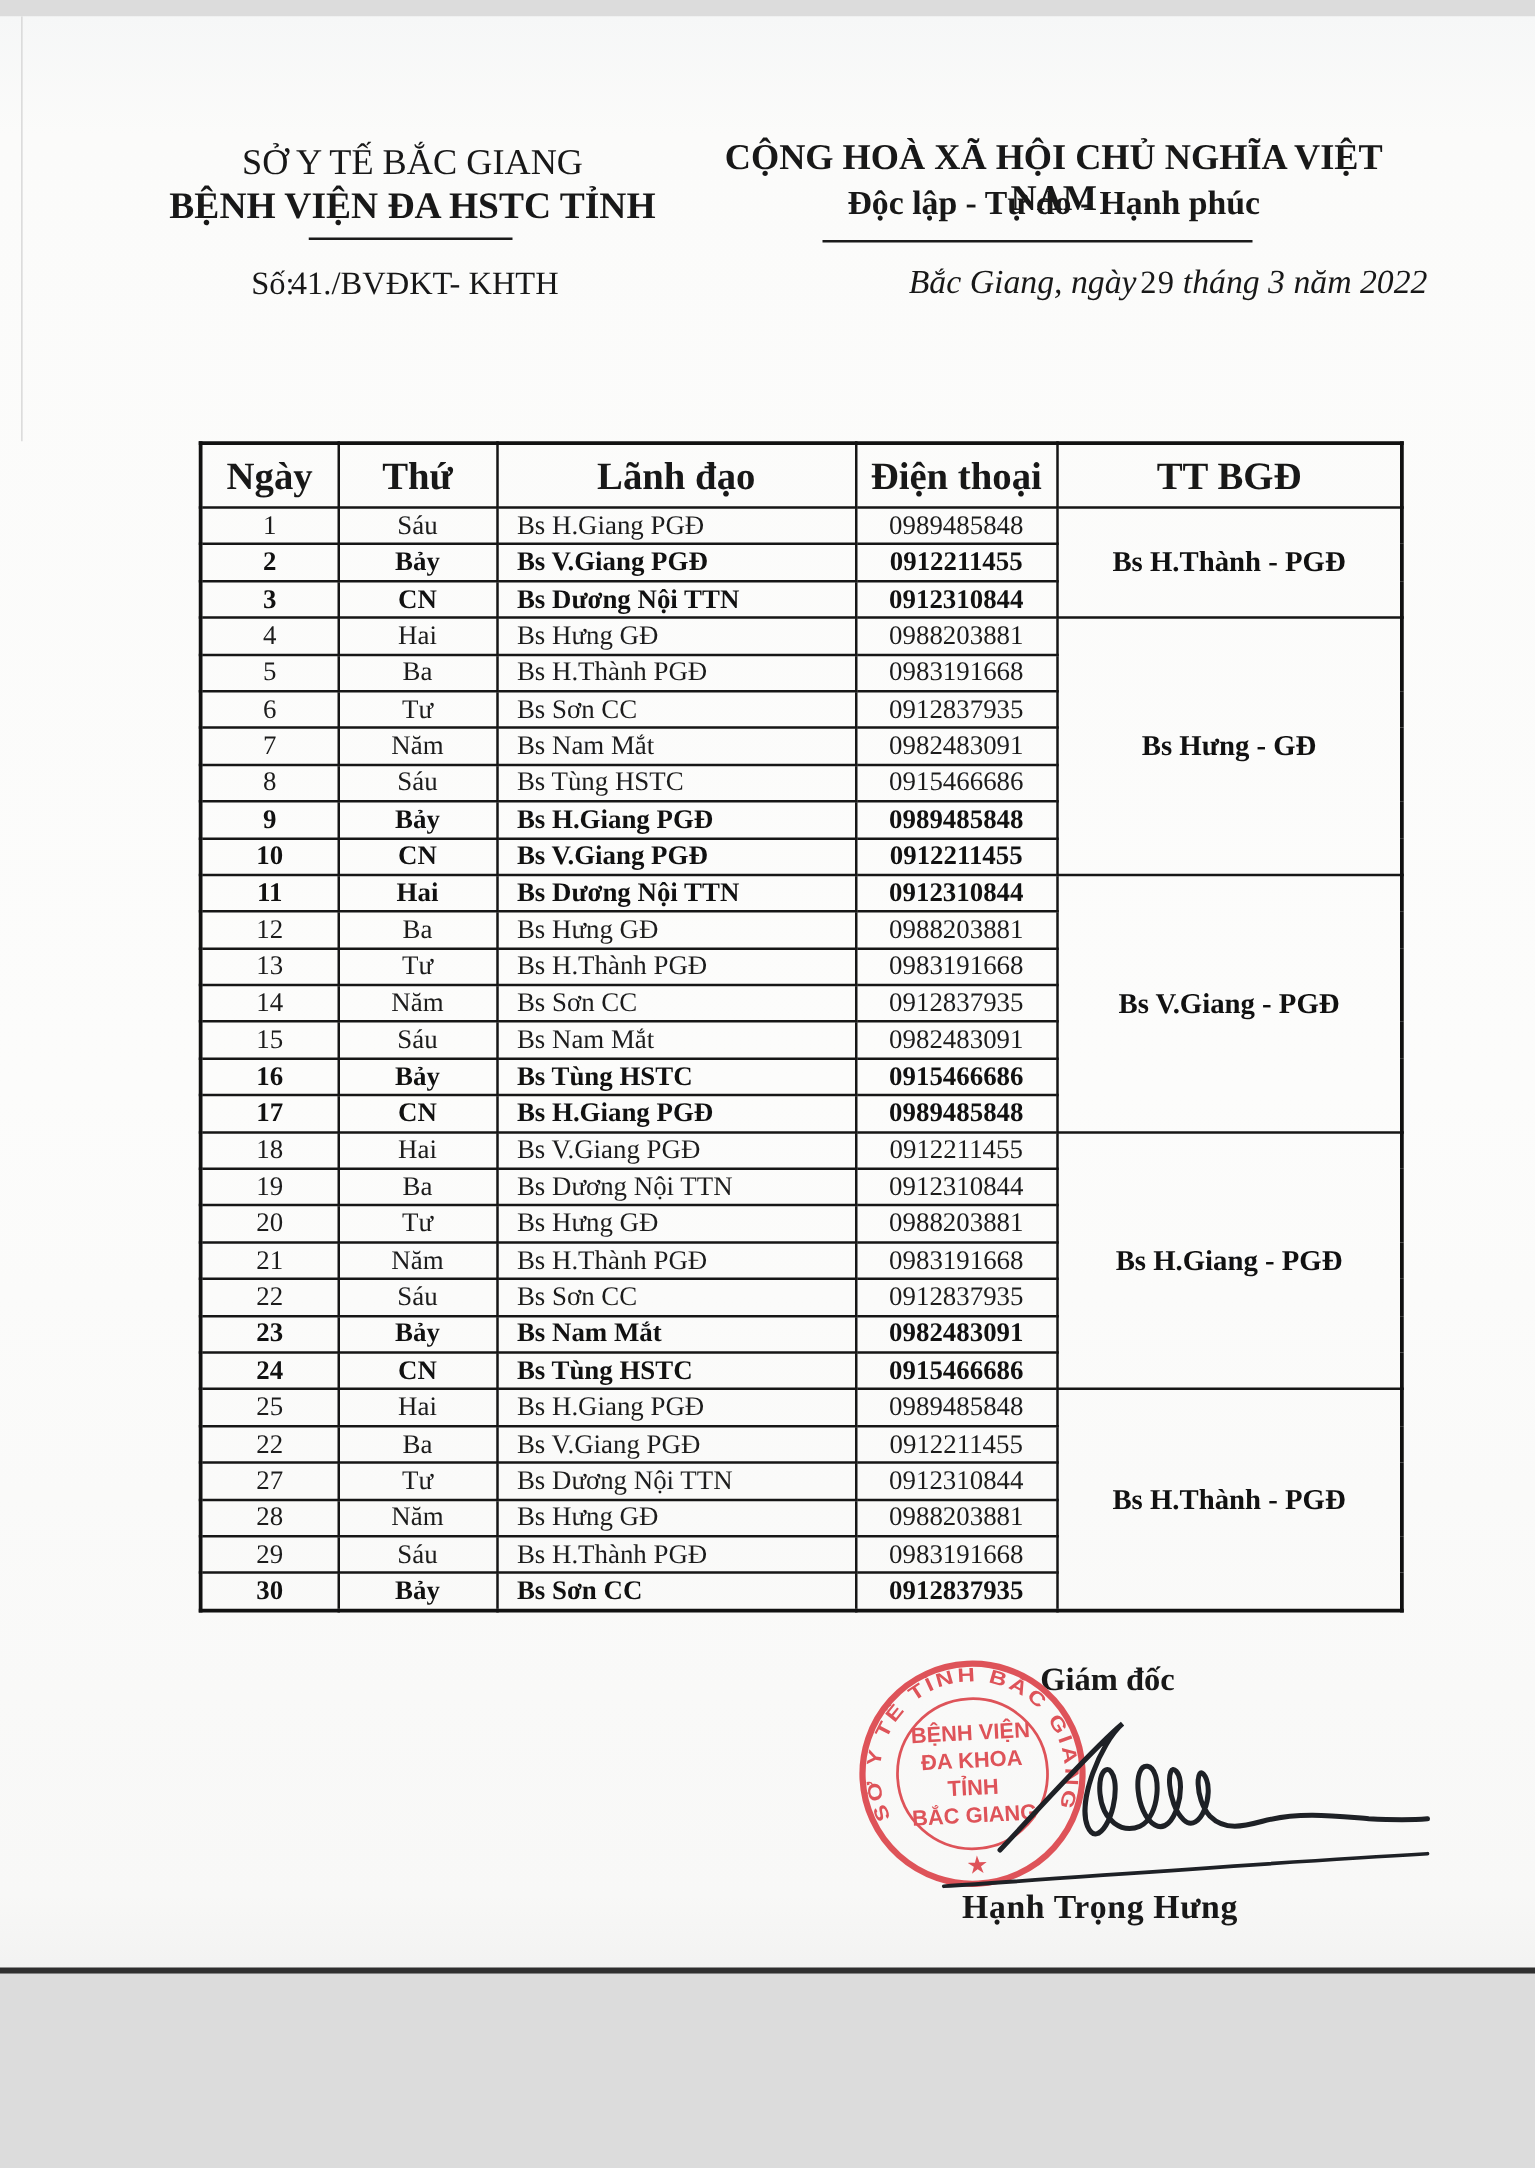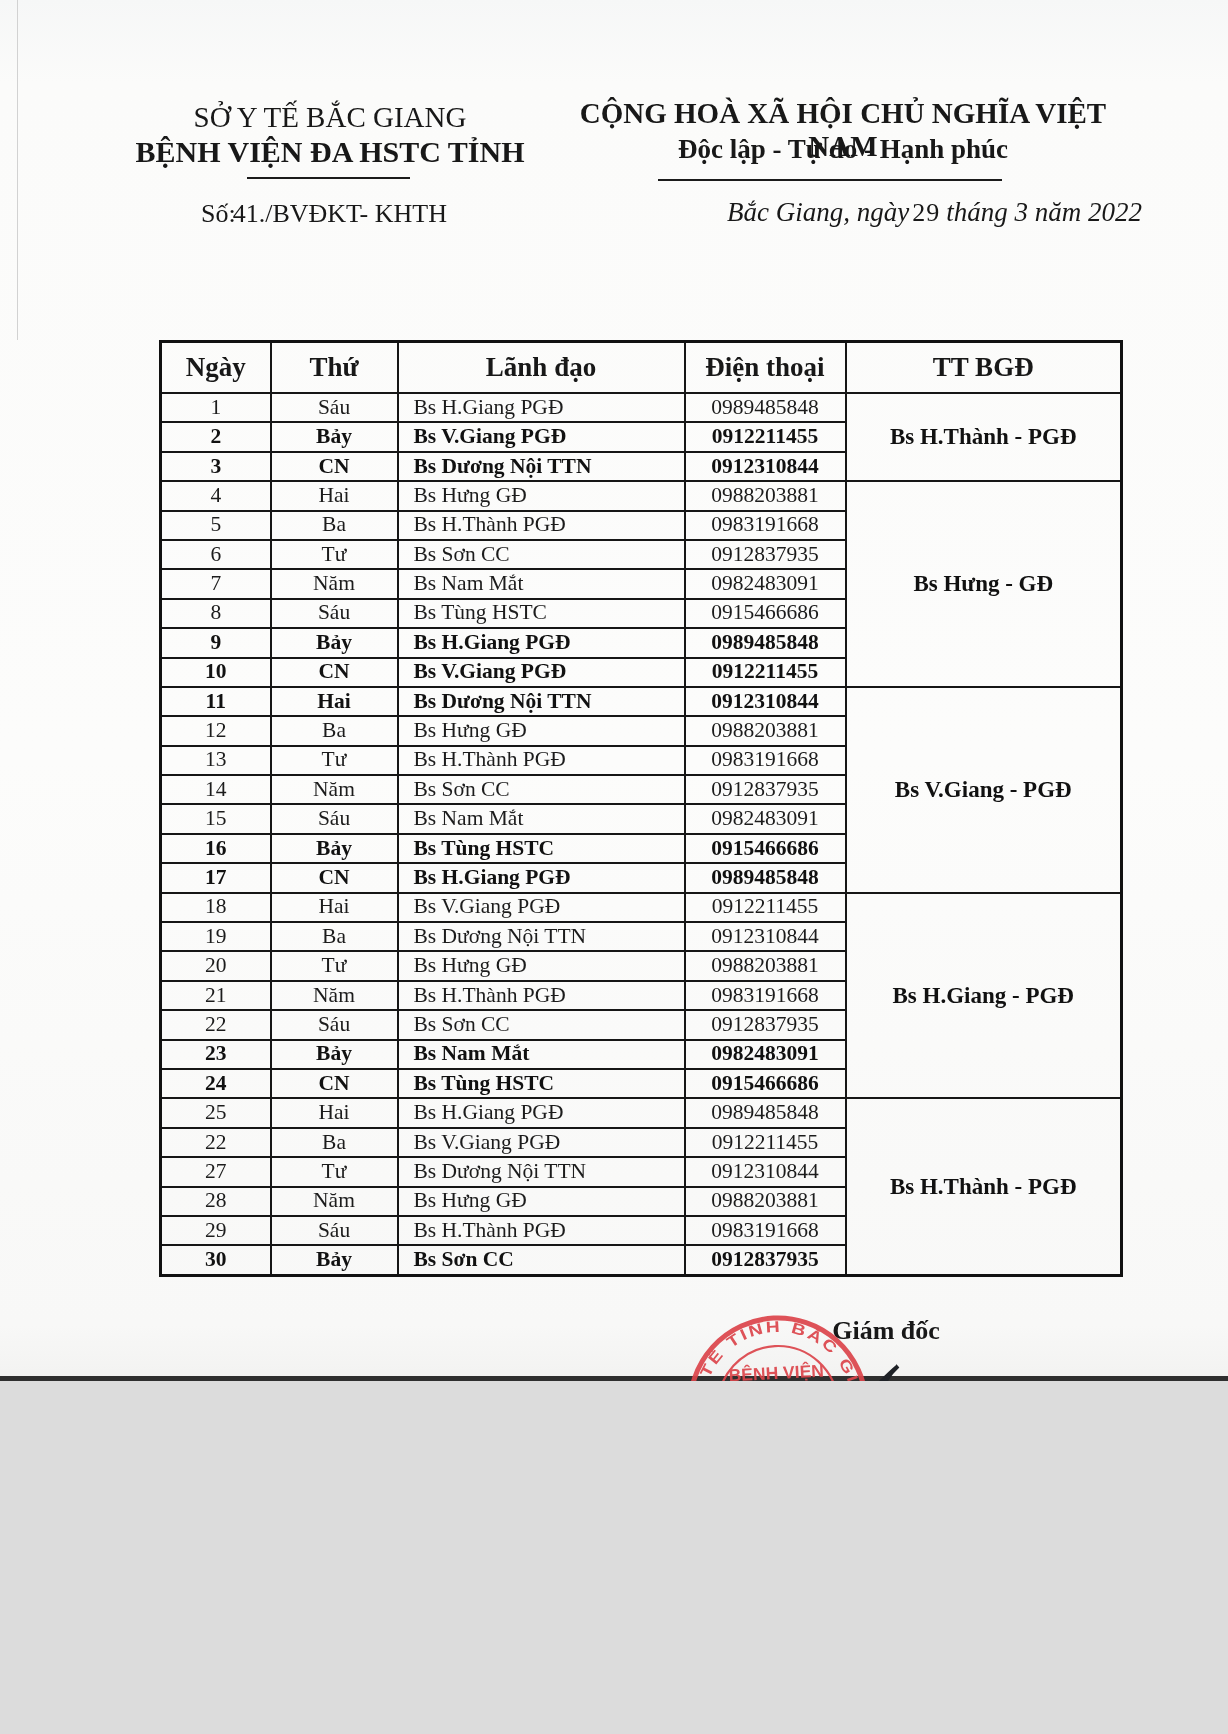--- a/index.html
+++ b/index.html
@@ -1,19 +1,19 @@
 <!DOCTYPE html>
 <html><head>
 <meta charset="utf-8">
 <style>
   html,body{margin:0;padding:0;background:#dcdcdc;}
   .page{
     position:relative;
-    width:1228px;height:1381px;
-    margin:0 auto;
+    width:1228px;height:1566px;
+    margin:13px auto;
     background:linear-gradient(180deg,#f6f7f7 0%,#fbfbfa 6%,#fcfcfb 55%,#f8f8f7 96%,#f2f2f1 100%);
     overflow:hidden;
     font-family:"Liberation Serif", serif;
     color:#181818;
   }
   .scan-left-line{position:absolute;left:17px;top:0;width:1px;height:340px;background:#d2d2d2;}
   .scan-bottom-strip{position:absolute;left:0;bottom:0;width:100%;height:5px;background:#2f2f2f;}
   .abs{position:absolute;}
   .ctr{text-align:center;}
 
@@ -35,21 +35,21 @@
   .title-2{display:inline-block;font-size:29px;font-weight:700;border-bottom:3px solid #161616;padding:0 4px 3px 4px;}
   .title-2 .note{font-style:italic;}
 
   
   table.roster{
     position:absolute;left:159px;top:340px;width:961px;
     border-collapse:collapse;table-layout:fixed;
     border:3px solid #111;
   }
   .roster th,.roster td{border:2px solid #161616;padding:0;overflow:hidden;white-space:nowrap;}
-  .roster th{height:49px;font-size:27px;font-weight:700;text-align:center;font-family:Liberation Serif, serif;}
+  .roster th{height:49px;font-size:31px;font-weight:700;text-align:center;font-family:Liberation Serif, serif;}
   .roster td{height:27.4px;font-size:21.5px;line-height:1.02;text-align:center;vertical-align:middle;color:#1c1c1c;}
   .roster td.leader{text-align:left;padding-left:15px;}
   .roster tr.bold td{font-weight:700;color:#111;}
   .roster td.tt{font-weight:700;font-size:23px;text-align:center;vertical-align:middle;color:#111;}
 
   
   .sig-role{left:786px;top:1316px;width:200px;font-size:26px;font-weight:700;}
   .sig-name{left:700px;top:1497px;width:360px;font-size:27px;font-weight:700;letter-spacing:.5px;}
   .stamp-svg{left:683px;top:1311px;}
   .sign-svg{left:650px;top:1330px;}

